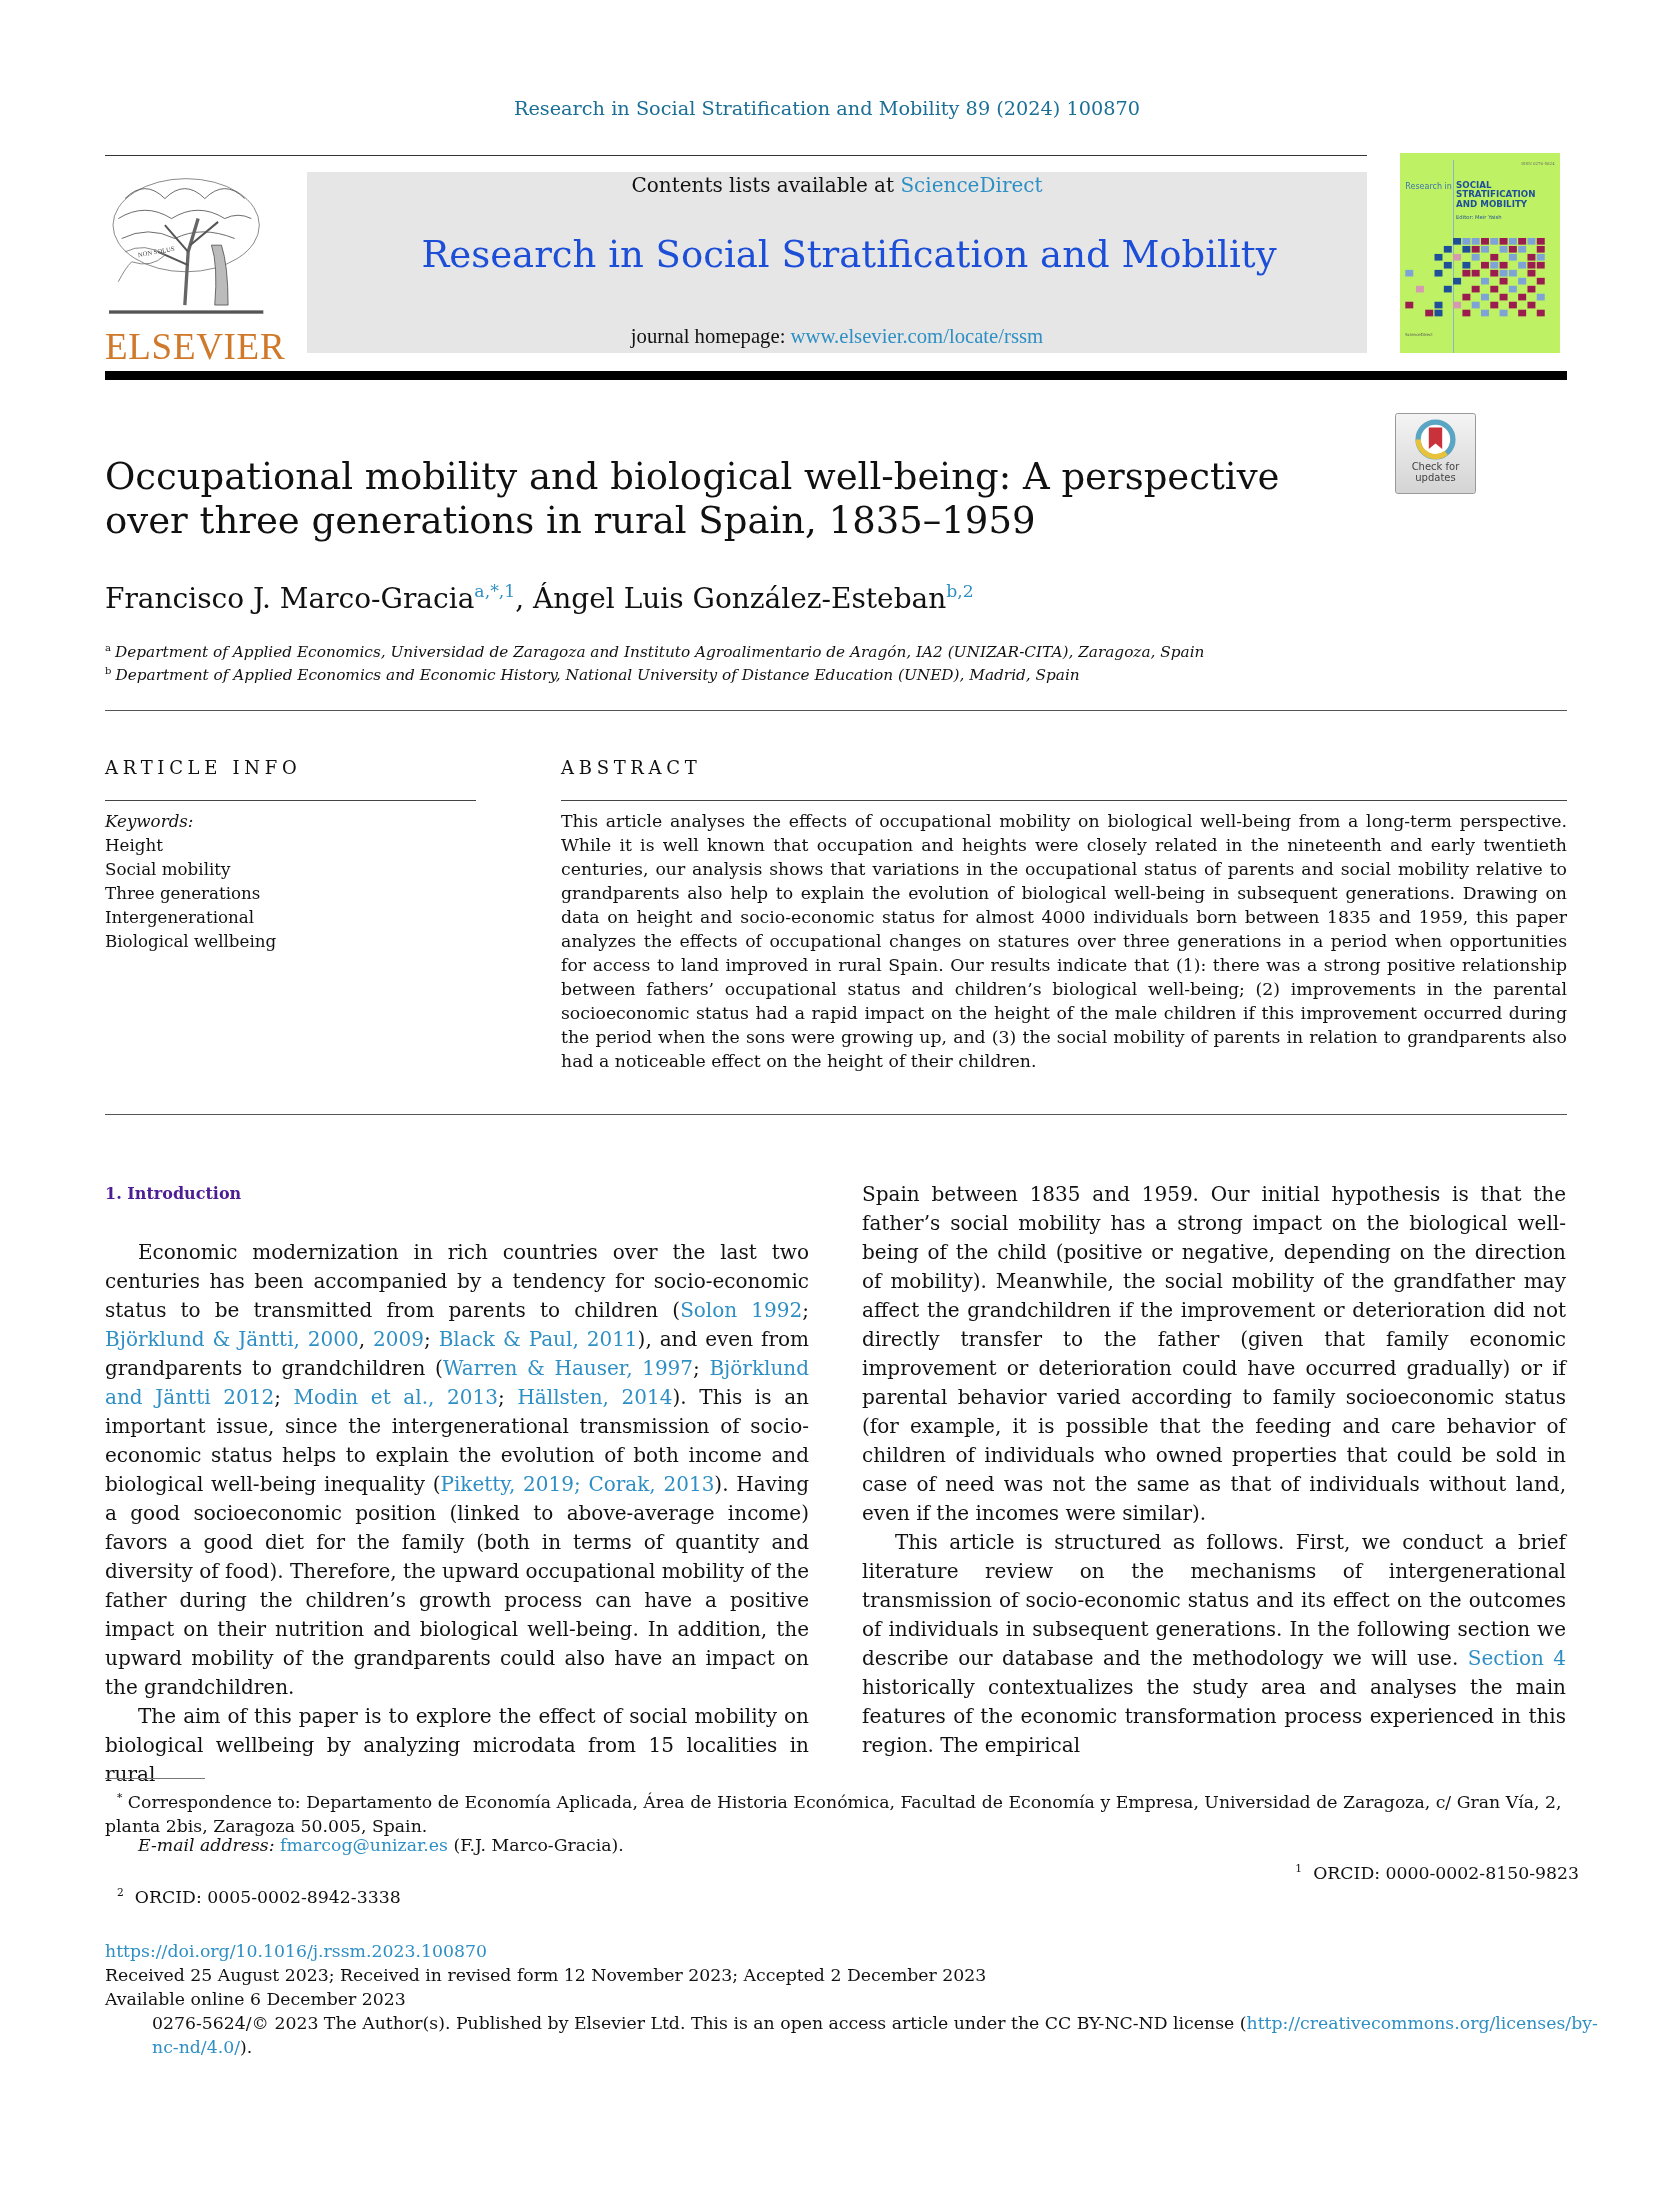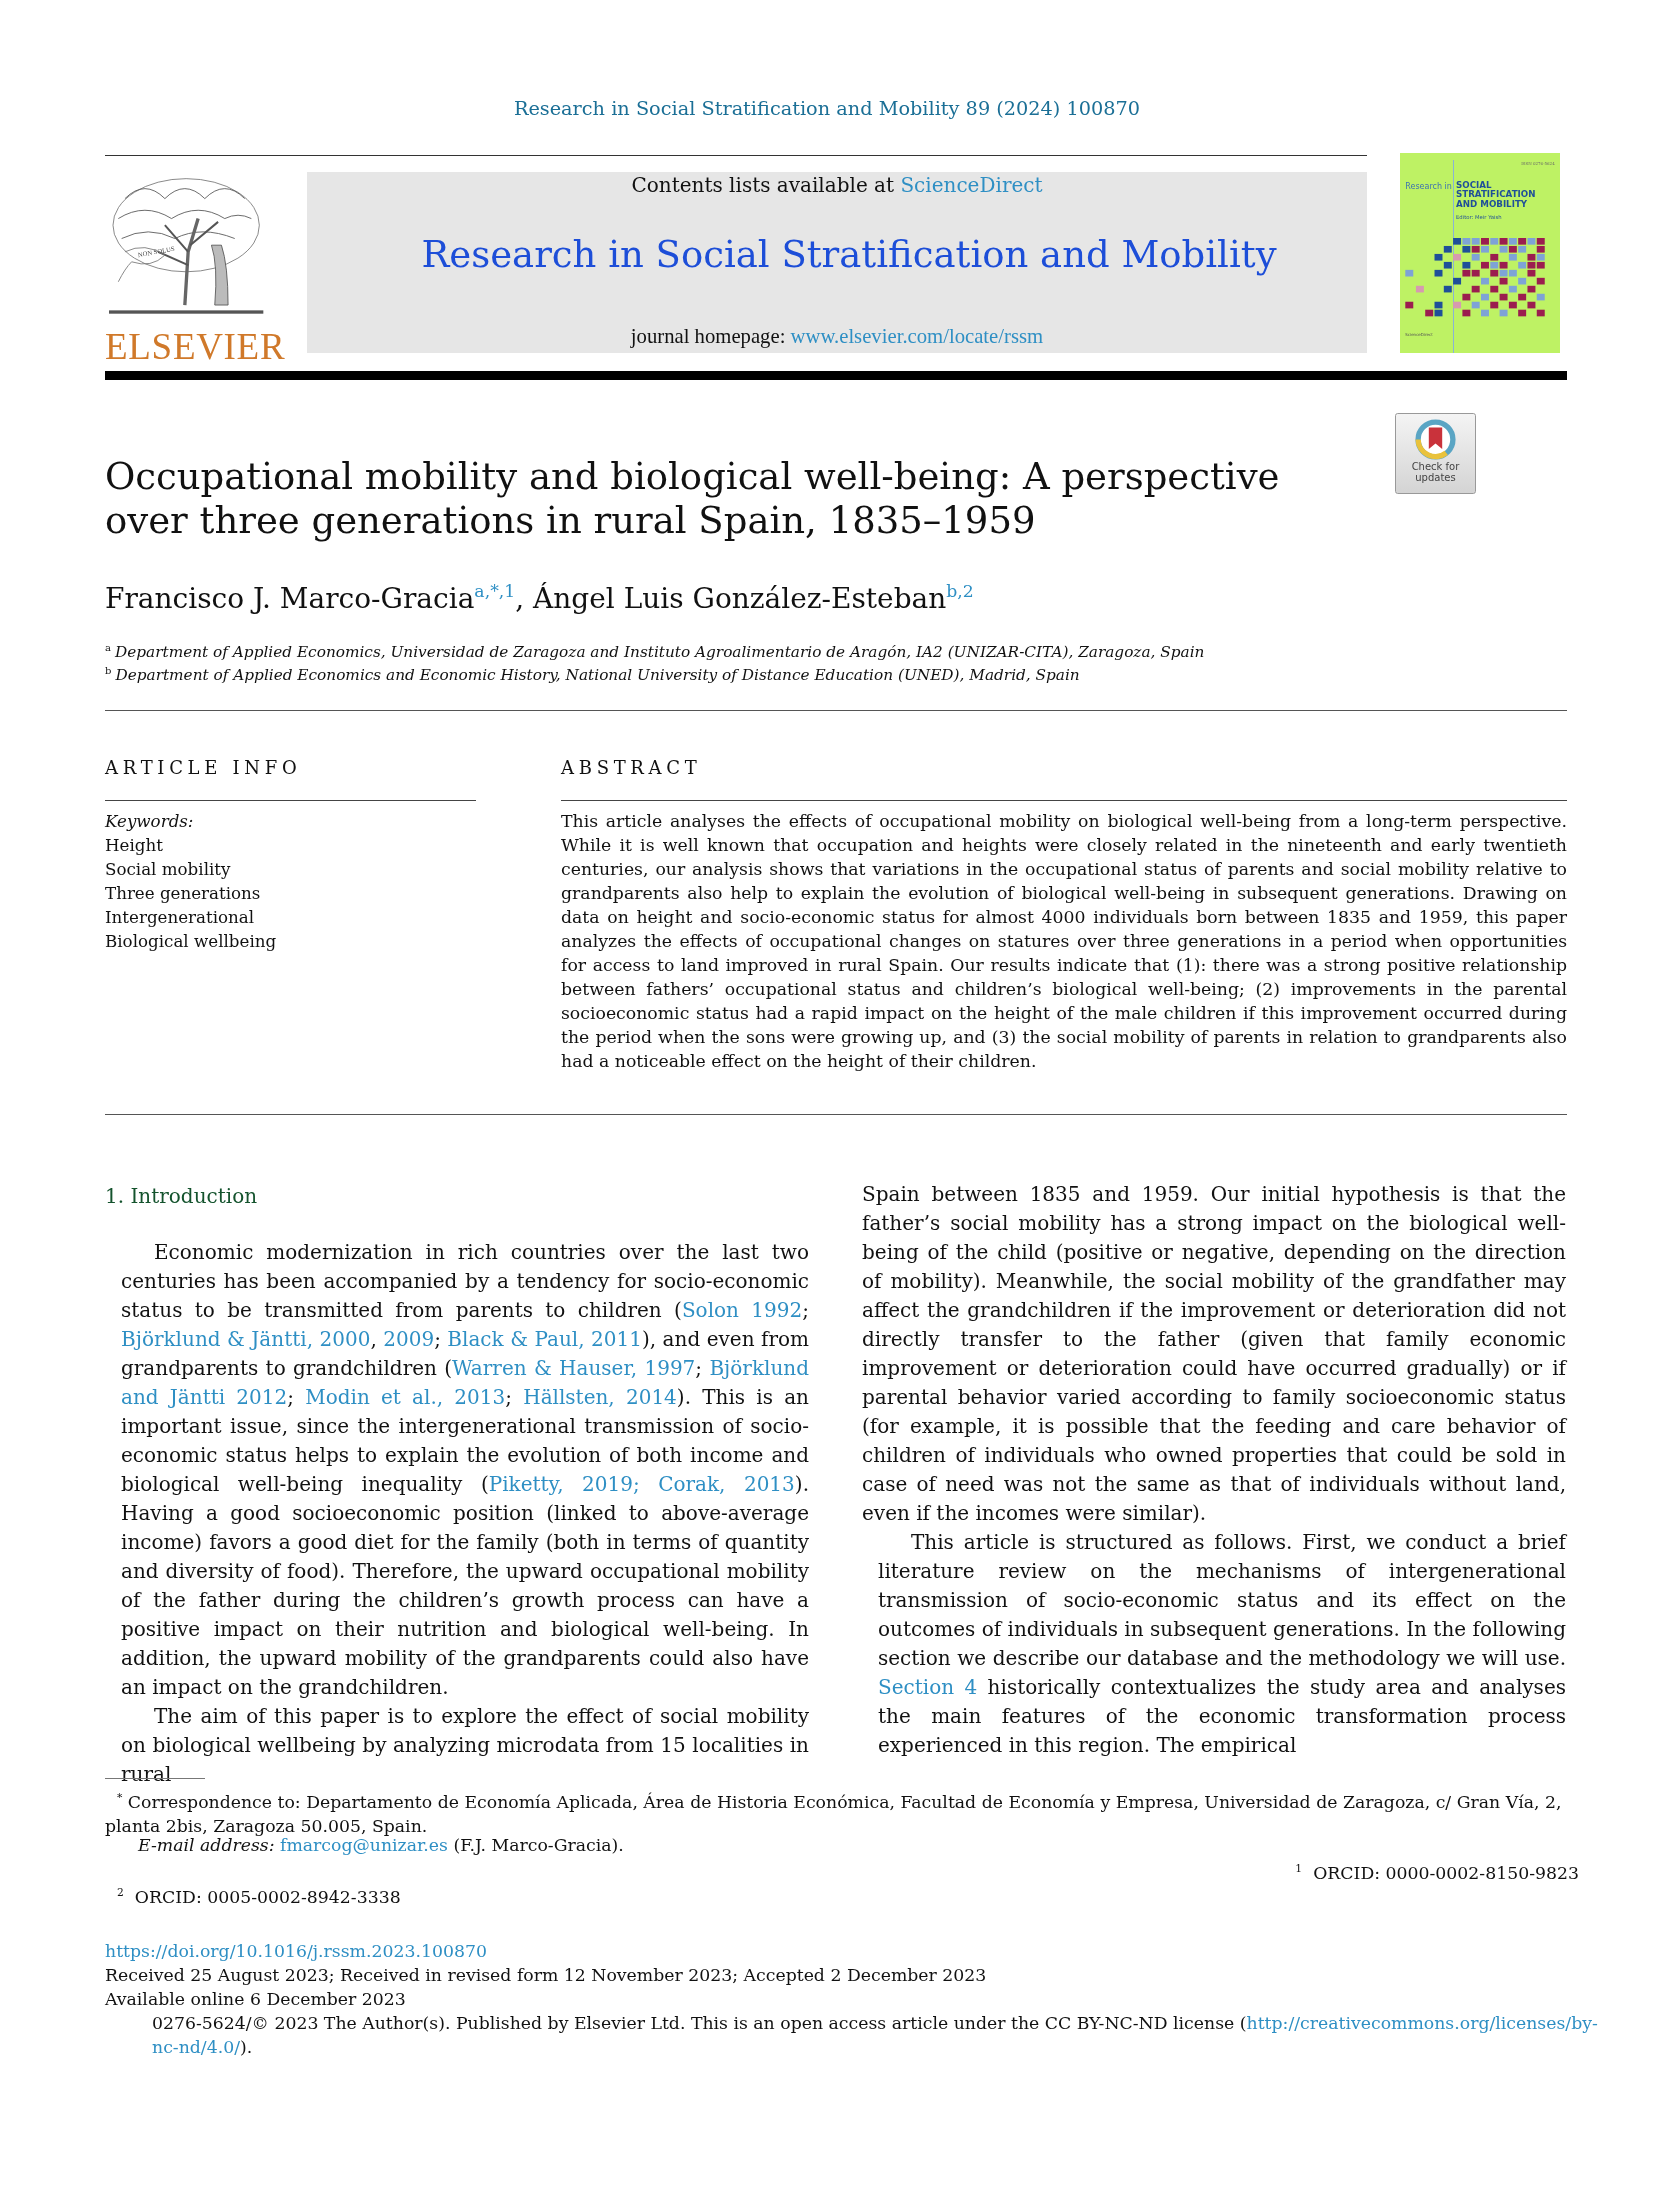--- a/index.html
+++ b/index.html
@@ -50,22 +50,22 @@
   .abs-rule { left:561px; width:1006px; top:800px; height:1.3px; background:#444; }
 
   .kw { left:105px; top:809px; font-size:16.7px; line-height:24px; color:#111; }
   .kw .kw-label { font-style:italic; }
 
   .abstract { left:561px; top:809px; width:1006px; font-size:17.3px; line-height:24px; text-align:justify; color:#111; }
   .rule-end { left:105px; width:1462px; top:1114px; height:1.3px; background:#555; }
 
   .col { width:704px; font-size:20px; line-height:29px; text-align:justify; color:#111; }
   .col p { margin:0; }
-  .col .ind { text-indent:33px;margin-left:16px; }
-  .section-h { left:105px; top:1184px; font-size:20px; font-weight:normal; color:#14532d; }
+  .col .ind { text-indent:33px; }
+  .section-h { left:105px; top:1184px; font-size:16px; font-weight:bold; color:#4c1d95; }
 
   .fn-rule { left:105px; width:100px; top:1778px; height:0.7px; background:#777; }
   .fn { left:105px; width:1462px; font-size:17.3px; line-height:24px; color:#111; }
   .fn sup { font-size:10.7px; vertical-align:6.7px; }
   .meta { left:105px; width:1462px; font-size:17.3px; line-height:24px; color:#111; }
 </style>
 </head>
 <body>
 
 <div class="abs running-head">Research in Social Stratification and Mobility 89 (2024) 100870</div>

